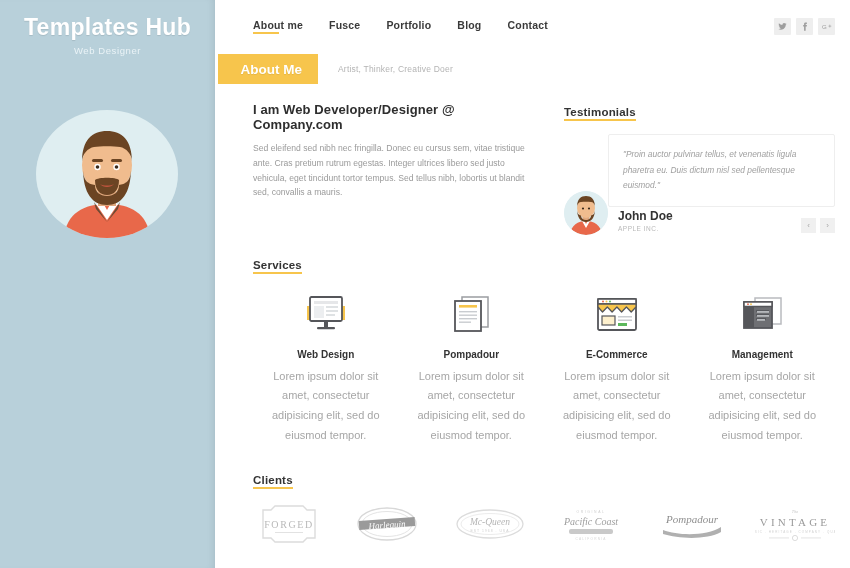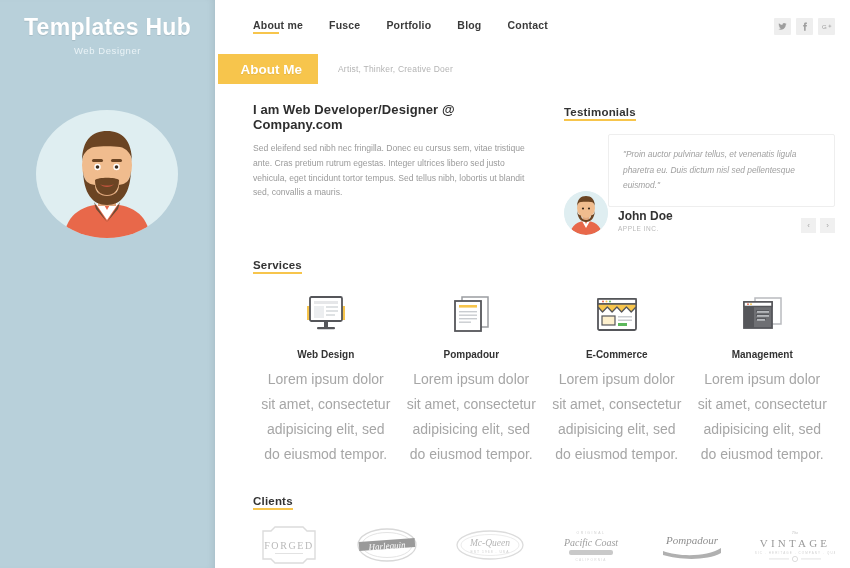--- a/index.html
+++ b/index.html
@@ -126,21 +126,21 @@
     font-size: 8px; display: flex; align-items: center; justify-content: center;
     cursor: pointer;
   }
 
   
   .services { margin-top: 20px; }
   .svc-grid { display: flex; margin-top: 16px; }
   .svc { flex: 1; text-align: center; padding: 0 8px; }
   .svc-icon { height: 50px; display: flex; align-items: center; justify-content: center; }
   .svc-name { font-size: 10px; font-weight: bold; color: #333; margin-top: 9px; }
-  .svc-desc { font-size: 14px; color: #a6a6a6; line-height: 1.8; margin-top: 7px; }
+  .svc-desc { font-size: 11px; color: #a6a6a6; line-height: 1.8; margin-top: 7px; }
 
   
   .clients { margin-top: 24px; }
   .cli-grid { display: flex; margin-top: 12px; align-items: center; gap: 22px; }
   .cli { flex: 1; display: flex; align-items: center; justify-content: center; height: 46px; }
 
   
   .facts { margin-top: 18px; }
 </style>
 </head>

